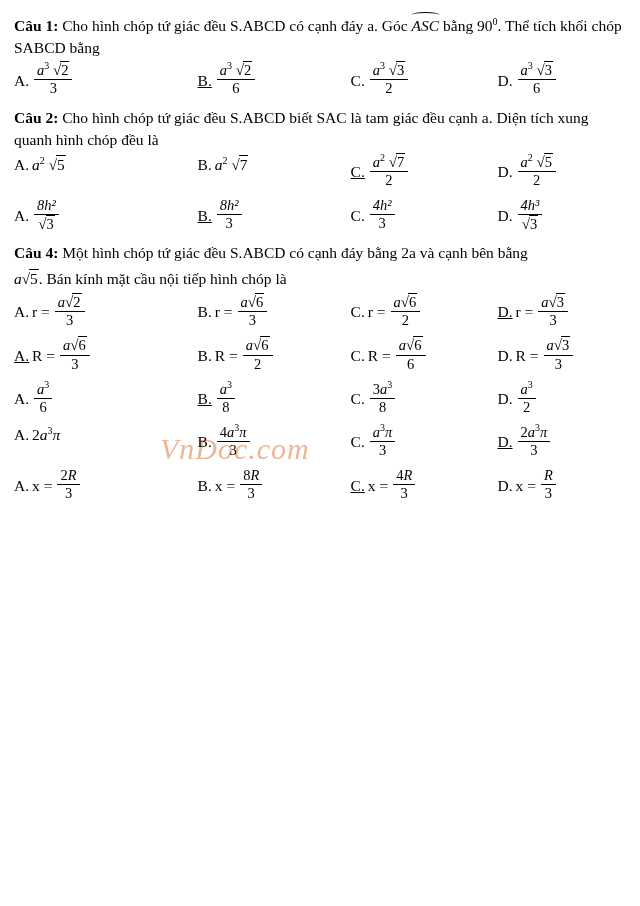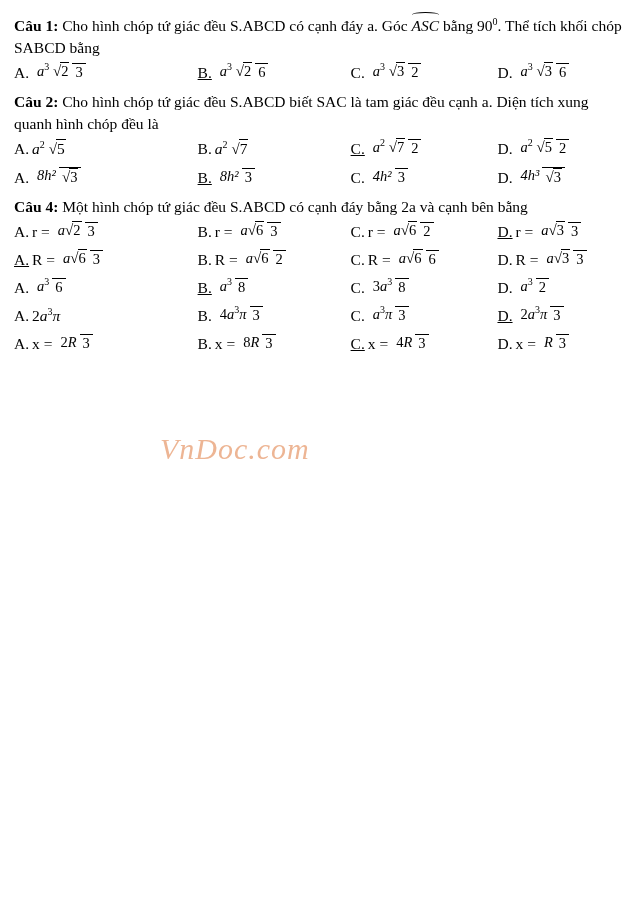--- a/index.html
+++ b/index.html
@@ -62,21 +62,21 @@
   .ans-c { width: 24%; }
   .ans-d { width: 21%; }
   .key {
     margin-right: 3px;
   }
   .key.u {
     text-decoration: underline;
   }
   .frac {
     display: inline-flex;
-    flex-direction: row;
+    flex-direction: column;
     text-align: center;
     vertical-align: middle;
     margin: 0 2px;
     position: relative;
     top: -1px;
   }
   .frac .num {
     padding: 0 3px;
     font-size: 14.5px;
     line-height: 1.15;
@@ -219,20 +219,23 @@
         <span class="num it">4h³</span>
         <span class="den"><span class="sqrt"><span class="rad">√</span><span class="under">3</span></span></span>
       </span>
     </div>
   </div>
 
   <p class="q">
     <span class="lbl">Câu 4:</span>
     <span>Một hình chóp tứ giác đều S.ABCD có cạnh đáy bằng 2a và cạnh bên bằng</span>
   </p>
+  <p class="q">
+    <span class="it">a</span><span class="sqrt"><span class="rad">√</span><span class="under">5</span></span><span>. Bán kính mặt cầu nội tiếp hình chóp là</span>
+  </p>
   <div class="ans-row">
     <div class="ans ans-a">
       <span class="key">A.</span>
       <span class="key">r =</span>
       <span class="frac">
         <span class="num"><span class="it">a</span><span class="sqrt"><span class="rad">√</span><span class="under">2</span></span></span>
         <span class="den">3</span>
       </span>
     </div>
     <div class="ans ans-b">

